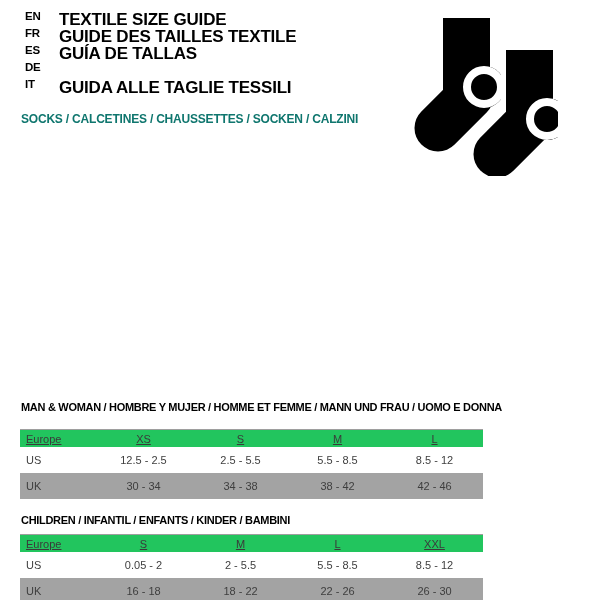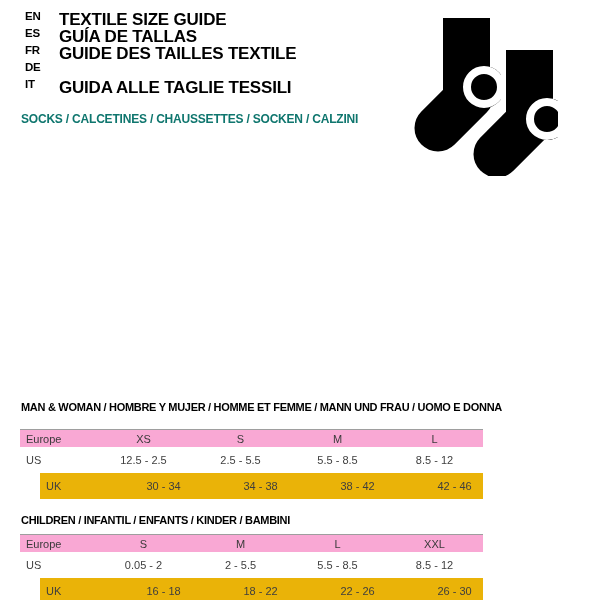--- a/index.html
+++ b/index.html
@@ -47,50 +47,51 @@
   .size-table.t1 { top:429px; }
   .size-table.t2 { top:534px; }
 
   .row {
     display:flex; align-items:center;
     height:26px;
     font-size:11px; color:#3e3e3e;
   }
   .row.header {
     height:17px;
-    background:#f9a8d4;
+    background:#22c55e;
     border-top:1px solid #9e9e9e;
     color:#3a3a3a;
+    text-decoration:underline;
   }
-  .row.alt { background:#eab308;margin-left:20px; }
+  .row.alt { background:#a3a3a3; }
 
   .cell { text-align:center; white-space:nowrap; }
   .cell.c0 {
     width:75px; flex:0 0 75px;
     text-align:left; padding-left:6px; box-sizing:border-box;
   }
   .cell.c1, .cell.c2, .cell.c3, .cell.c4 { width:97px; flex:0 0 97px; }
 </style>
 </head>
 <body>
 
 <div class="page">
 
   <div class="lang-list">
     <div class="lang-row">
       <span class="lang-code">EN</span>
       <span class="lang-label">TEXTILE SIZE GUIDE</span>
     </div>
     <div class="lang-row">
+      <span class="lang-code">FR</span>
+      <span class="lang-label">GUIDE DES TAILLES TEXTILE</span>
+    </div>
+    <div class="lang-row">
       <span class="lang-code">ES</span>
       <span class="lang-label">GUÍA DE TALLAS</span>
-    </div>
-    <div class="lang-row">
-      <span class="lang-code">FR</span>
-      <span class="lang-label">GUIDE DES TAILLES TEXTILE</span>
     </div>
     <div class="lang-row">
       <span class="lang-code">DE</span>
     </div>
     <div class="lang-row">
       <span class="lang-code">IT</span>
       <span class="lang-label">GUIDA ALLE TAGLIE TESSILI</span>
     </div>
   </div>
 

